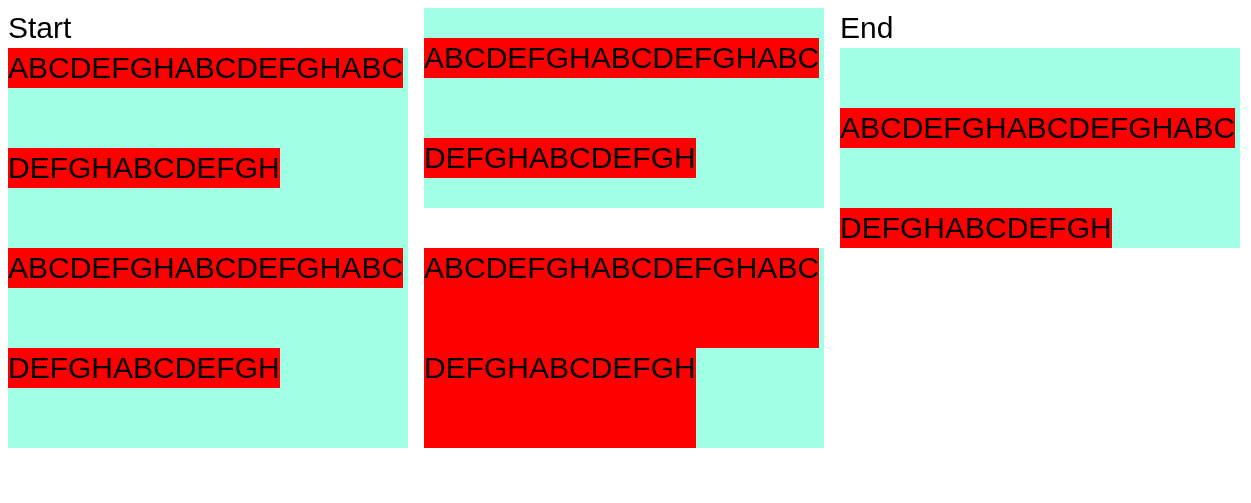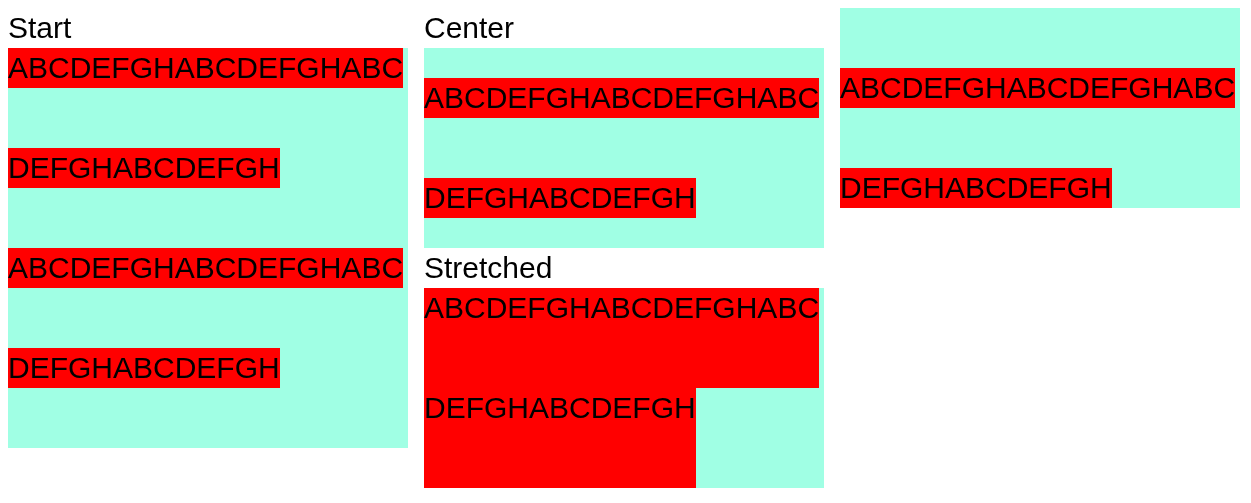--- a/index.html
+++ b/index.html
@@ -74,32 +74,32 @@
         <div class="row">
           <div class="chip">ABCDEFGHABCDEFGHABC</div>
         </div>
         <div class="row">
           <div class="chip">DEFGHABCDEFGH</div>
         </div>
       </div>
     </div>
 
     <div class="cell">
-      <div class="cell-label">Center</div>
       <div class="panel align-center">
         <div class="row">
           <div class="chip">ABCDEFGHABCDEFGHABC</div>
         </div>
         <div class="row">
           <div class="chip">DEFGHABCDEFGH</div>
         </div>
       </div>
     </div>
 
     <div class="cell">
+      <div class="cell-label">End</div>
       <div class="panel align-end">
         <div class="row">
           <div class="chip">ABCDEFGHABCDEFGHABC</div>
         </div>
         <div class="row">
           <div class="chip">DEFGHABCDEFGH</div>
         </div>
       </div>
     </div>
 
@@ -108,21 +108,20 @@
         <div class="row">
           <div class="chip">ABCDEFGHABCDEFGHABC</div>
         </div>
         <div class="row">
           <div class="chip">DEFGHABCDEFGH</div>
         </div>
       </div>
     </div>
 
     <div class="cell">
-      <div class="cell-label">Stretched</div>
       <div class="panel align-stretch">
         <div class="row">
           <div class="chip">ABCDEFGHABCDEFGHABC</div>
         </div>
         <div class="row">
           <div class="chip">DEFGHABCDEFGH</div>
         </div>
       </div>
     </div>
 

